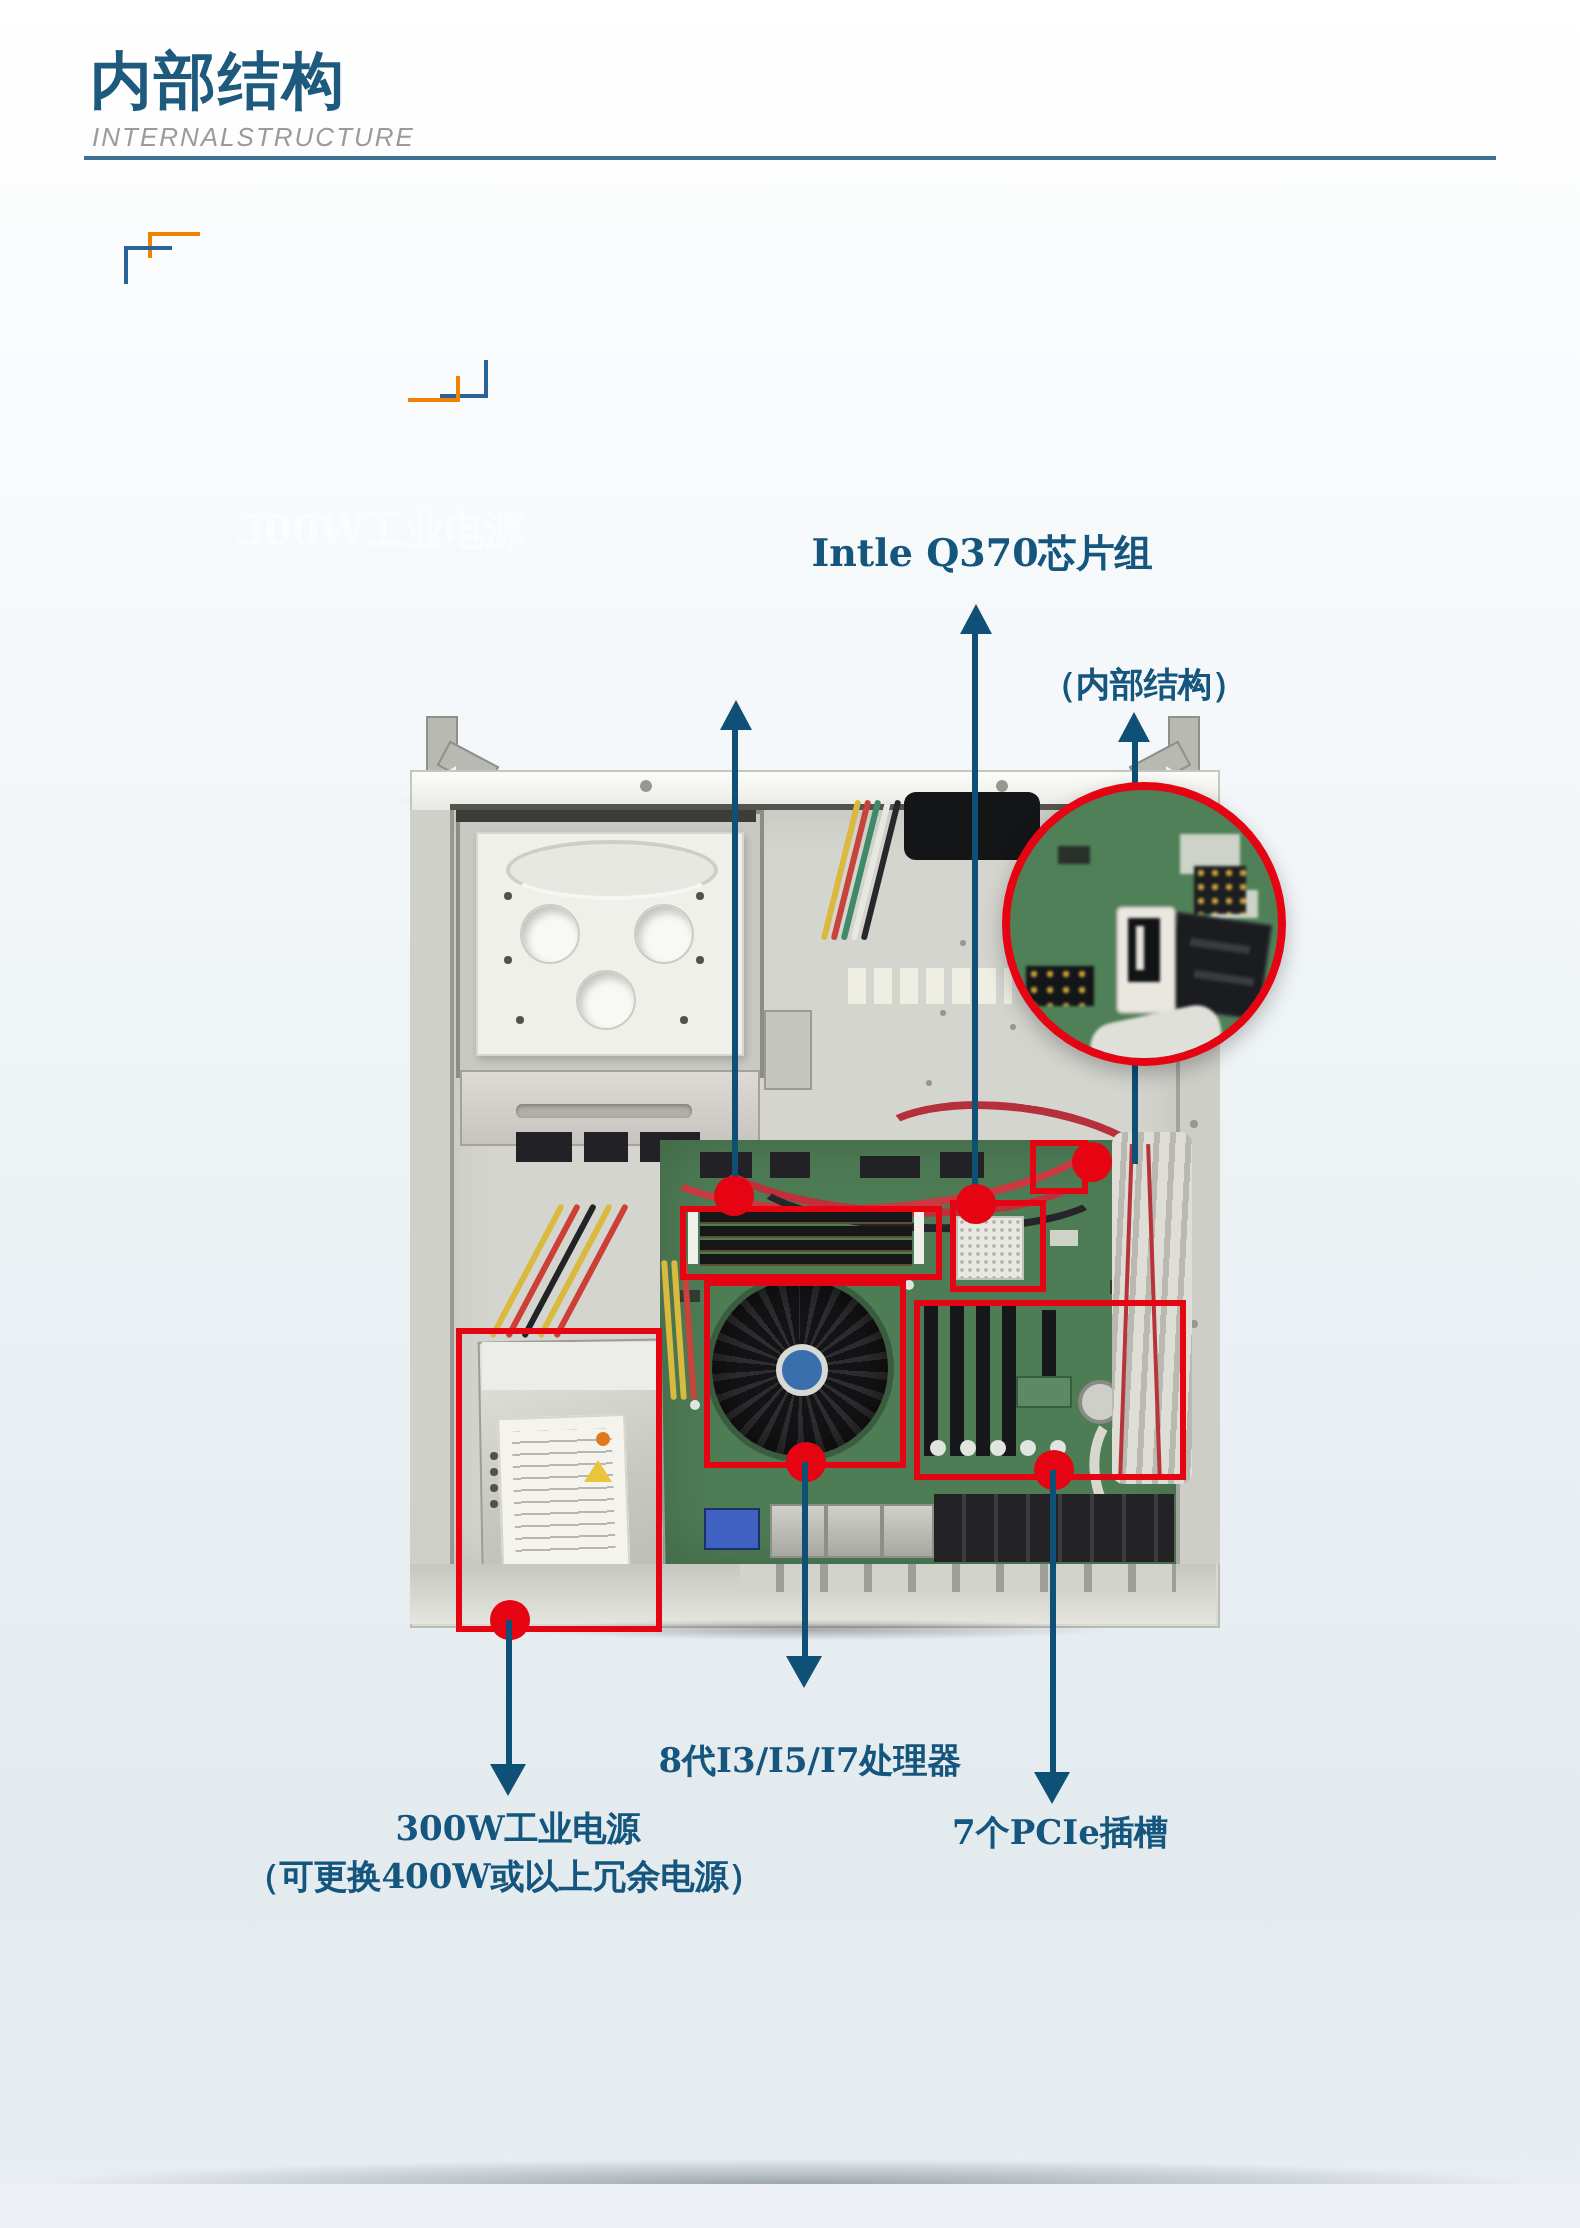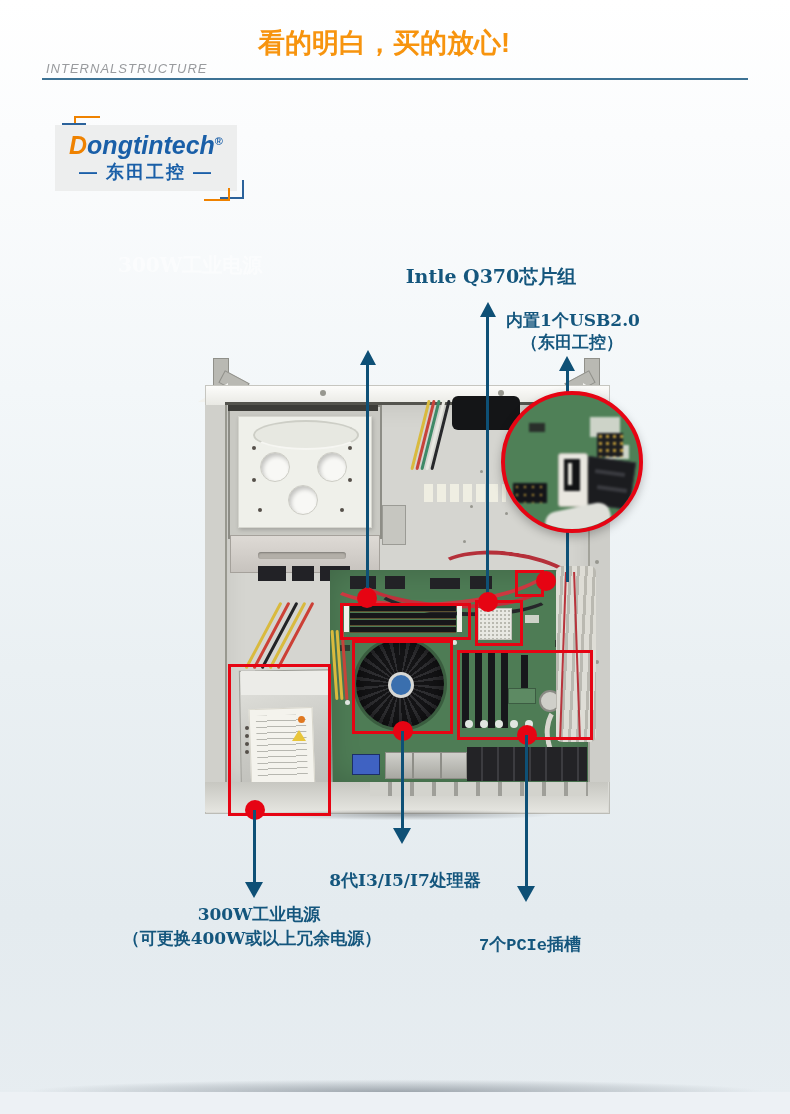--- a/index.html
+++ b/index.html
@@ -85,30 +85,26 @@
   .mag-inner{position:absolute;left:0;top:0;width:100%;height:100%;filter:blur(.8px);}
   .shadow-under{background:radial-gradient(ellipse 50% 60% at 50% 40%,rgba(0,0,0,.28),rgba(0,0,0,0) 75%);}
   .bottom-shade{background:radial-gradient(ellipse 52% 14px at 50% 100%,rgba(85,95,105,.5),rgba(85,95,105,.15) 65%,rgba(0,0,0,0) 90%);}
   .bottom-strip{background:#edf1f5;}
 </style>
 </head>
 <body>
 
 <div class="page">
 
+  <div class="abs title" style="left:45px;top:20px;">内部结构</div>
   <div class="abs subtitle" style="left:46px;top:61px;">INTERNALSTRUCTURE</div>
-  <div class="abs slogan" style="left:258px;top:25px;">看的明白，买的放心!</div>
   <div class="abs divider" style="left:42px;top:78px;width:706px;"></div>
 
   <div class="abs br-tl orange-br" style="left:74px;top:116px;width:24px;height:11px;"></div>
   <div class="abs br-tl blue-br" style="left:62px;top:123px;width:22px;height:17px;"></div>
-  <div class="abs logo-box" style="left:55px;top:125px;width:182px;height:66px;">
-    <div class="brand" style="margin-top:6px;"><span class="d0">D</span><span>ongtintech</span><sup>®</sup></div>
-    <div class="brand-cn">— 东田工控 —</div>
-  </div>
   <div class="abs br-br blue-br" style="left:220px;top:180px;width:22px;height:17px;"></div>
   <div class="abs br-br orange-br" style="left:204px;top:188px;width:24px;height:11px;"></div>
 
   <div class="abs watermark" style="left:118px;top:252px;">300W工业电源</div>
 
   <div class="abs">
 
     <div class="abs handle" style="left:213px;top:358px;width:14px;height:32px;"></div>
     <div class="abs handle" style="left:220px;top:376px;width:26px;height:12px;transform:rotate(28deg);"></div>
     <div class="abs hbracket" style="left:198px;top:383px;width:30px;height:19px;"></div>
@@ -278,22 +274,21 @@
   <div class="abs dot" style="left:245px;top:800px;"></div>
 
   <div class="abs vline" style="left:401px;top:731px;height:98px;"></div>
   <div class="abs arr-dn" style="left:393px;top:828px;"></div>
   <div class="abs vline" style="left:525px;top:735px;height:152px;"></div>
   <div class="abs arr-dn" style="left:517px;top:886px;"></div>
   <div class="abs vline" style="left:253px;top:810px;height:73px;"></div>
   <div class="abs arr-dn" style="left:245px;top:882px;"></div>
 
   <div class="abs ann" style="left:391px;top:264px;width:200px;font-size:19px;">Intle Q370芯片组</div>
-  <div class="abs ann" style="left:493px;top:309px;width:160px;">内置1个USB2.0</div>
-  <div class="abs ann" style="left:492px;top:331px;width:160px;">（东田工控）</div>
+  <div class="abs ann" style="left:492px;top:331px;width:160px;">（内部结构）</div>
   <div class="abs ann" style="left:295px;top:869px;width:220px;">8代I3/I5/I7处理器</div>
-  <div class="abs ann" style="left:450px;top:933px;width:160px;font-family:Liberation Mono, monospace;">7个PCIe插槽</div>
+  <div class="abs ann" style="left:450px;top:905px;width:160px;">7个PCIe插槽</div>
   <div class="abs ann" style="left:179px;top:903px;width:160px;">300W工业电源</div>
   <div class="abs ann" style="left:102px;top:927px;width:300px;">（可更换400W或以上冗余电源）</div>
 
   <div class="abs bottom-shade" style="left:0;top:1062px;width:790px;height:30px;"></div>
   <div class="abs bottom-strip" style="left:0;top:1092px;width:790px;height:22px;"></div>
 </div>
 
 </body></html>

